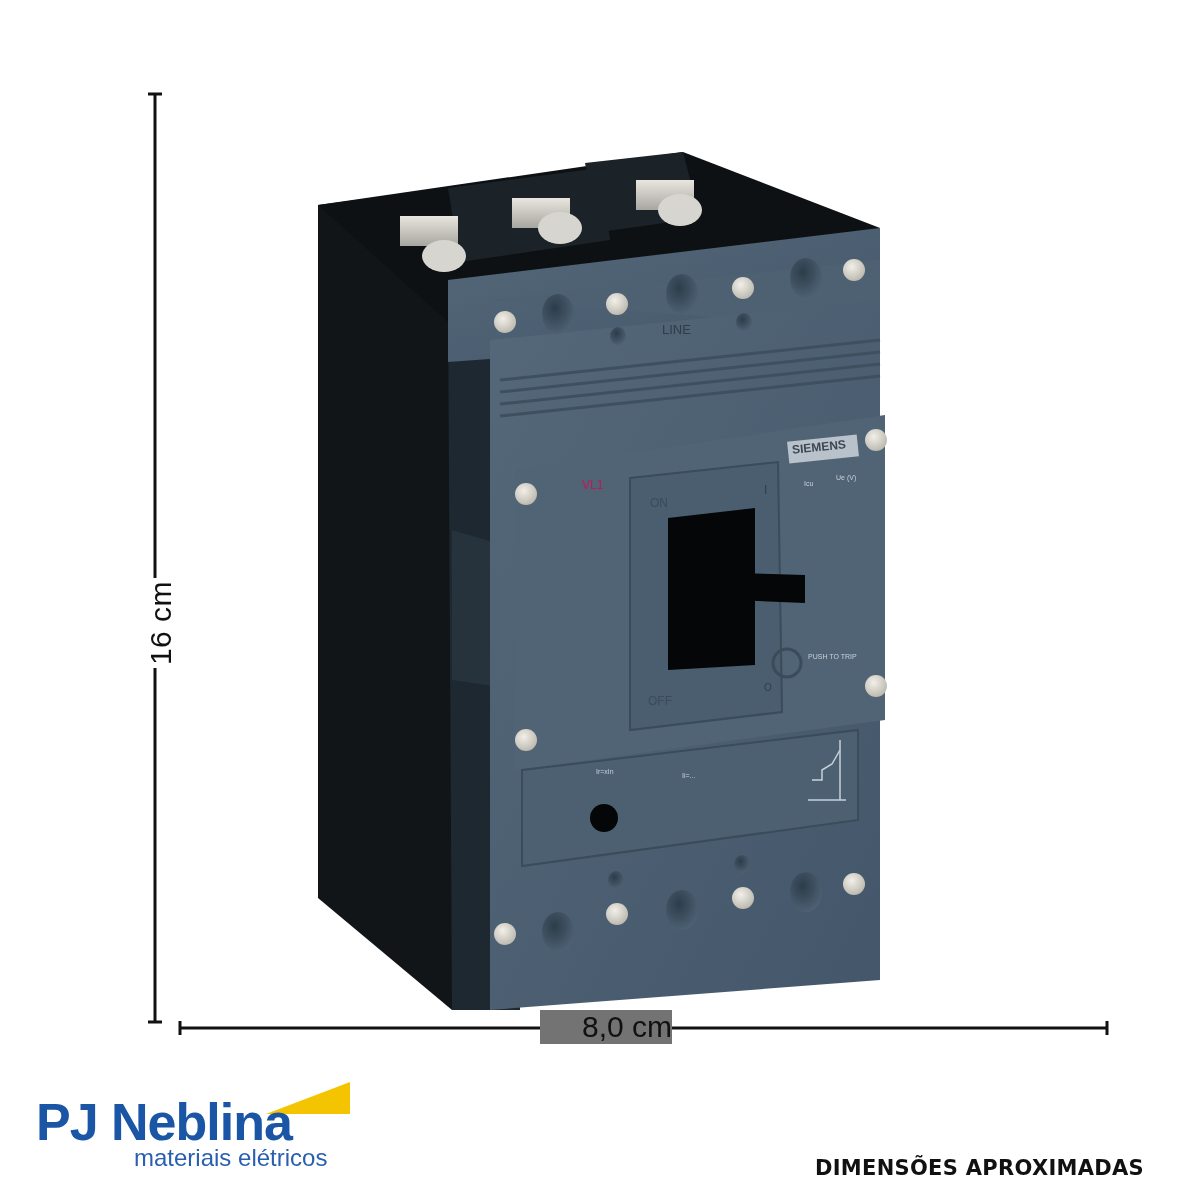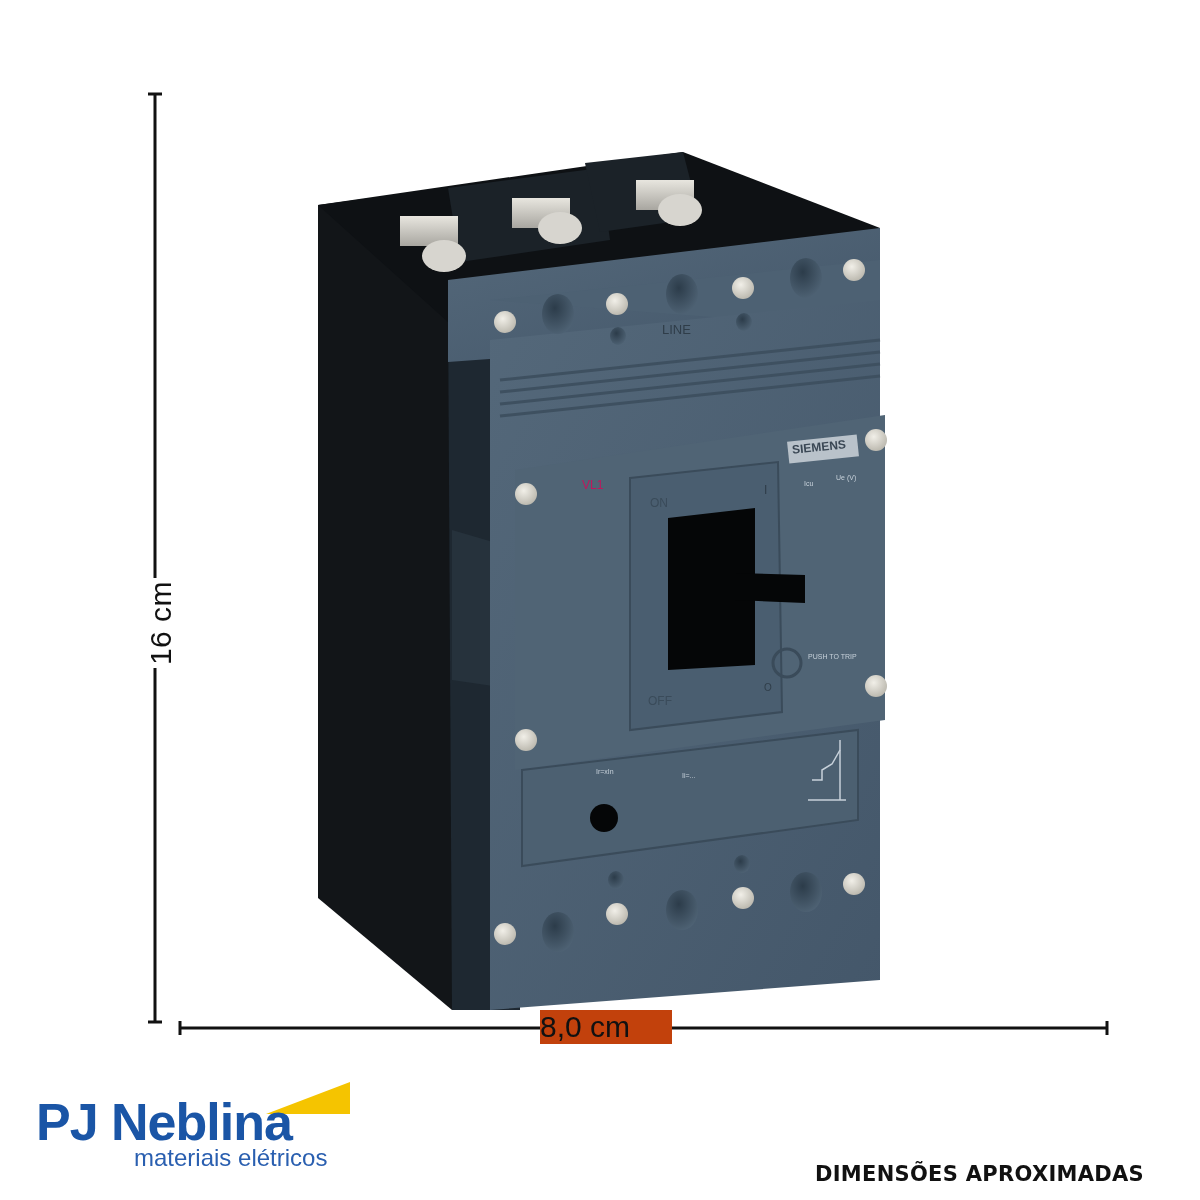--- a/index.html
+++ b/index.html
@@ -4,37 +4,37 @@
   <style>
     html, body { margin: 0; padding: 0; background: #ffffff; }
     body { width: 1200px; height: 1200px; position: relative; overflow: hidden; font-family: "Liberation Sans", sans-serif; }
     .canvas { position: absolute; left: 0; top: 0; width: 1200px; height: 1200px; }
     .dim-label-v {
       position: absolute; left: 116px; top: 606px; width: 90px; text-align: center;
       transform: rotate(-90deg); font-size: 30px; color: #111; background: #fff;
       font-family: "Liberation Sans", sans-serif; letter-spacing: 0.5px;
     }
     .dim-label-h {
-      position: absolute; left: 540px; top: 1010px; width: 132px; text-align: left;
-      font-size: 30px; color: #111; background: #c2410c;
+      position: absolute; left: 540px; top: 1010px; width: 132px; text-align: right;
+      font-size: 30px; color: #111; background: #737373;
       font-family: "Liberation Sans", sans-serif;
     }
     .logo { position: absolute; left: 36px; top: 1078px; width: 300px; height: 90px; }
     .logo-main {
       position: absolute; left: 0; top: 14px; font-size: 52px; font-weight: bold;
       color: #1a55a6; letter-spacing: -1px; font-family: "Liberation Sans", sans-serif;
     }
     .logo-sub {
       position: absolute; left: 98px; top: 66px; font-size: 24px; color: #2a5fb0;
       font-family: "Liberation Sans", sans-serif;
     }
     .logo-wedge { position: absolute; left: 230px; top: 0; }
     .footer-note {
       position: absolute; right: 56px; top: 1156px; font-size: 21px; font-weight: bold;
-      color: #111; letter-spacing: 0.3px; font-family: "DejaVu Sans", sans-serif; margin-top: 6px;
+      color: #111; letter-spacing: 0.3px; font-family: "DejaVu Sans", sans-serif;
     }
   </style>
 </head>
 <body>
 
 <svg class="canvas" viewBox="0 0 1200 1200" xmlns="http://www.w3.org/2000/svg">
   <defs>
     <linearGradient id="front" x1="0" y1="0" x2="1" y2="1">
       <stop offset="0" stop-color="#54687a"></stop>
       <stop offset="1" stop-color="#44576a"></stop>

